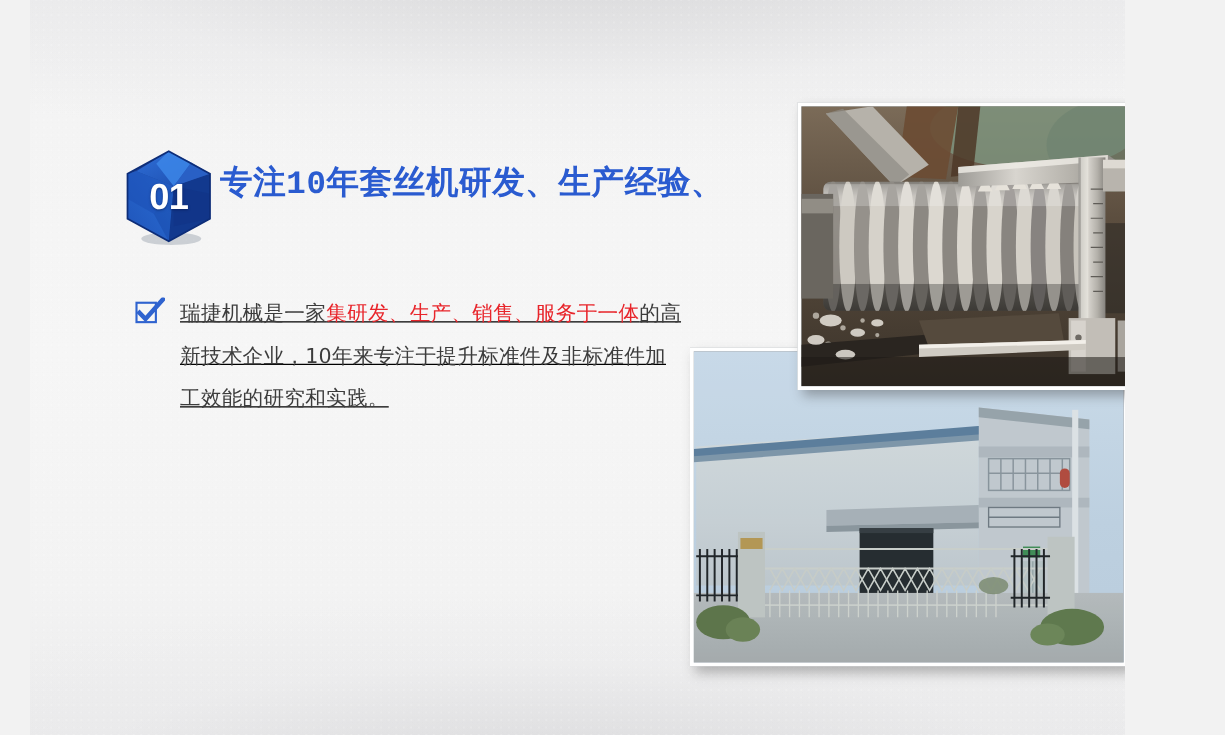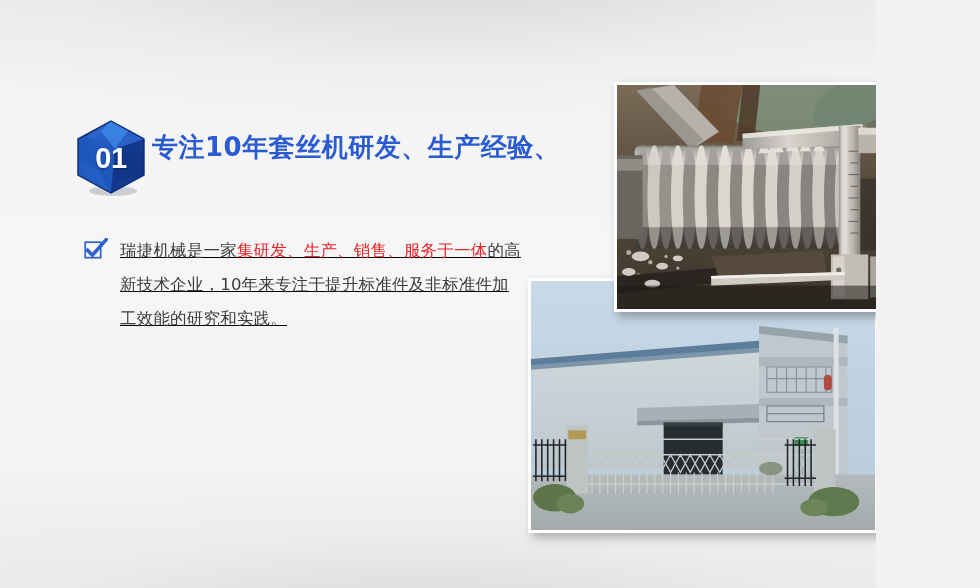--- a/index.html
+++ b/index.html
@@ -16,20 +16,21 @@
 
   #banner {
     position: relative;
     width: 876px;
     height: 588px;
     overflow: hidden;
     background:
       radial-gradient(ellipse 900px 240px at 50% -40px, rgba(196,196,198,0.55) 0%, rgba(226,226,228,0.22) 45%, rgba(240,240,241,0) 72%),
       radial-gradient(ellipse 820px 200px at 48% 626px, rgba(201,201,204,0.50) 0%, rgba(230,230,232,0.20) 48%, rgba(241,241,242,0) 75%),
       linear-gradient(180deg, #ededee 0%, #f4f4f4 16%, #f6f6f6 48%, #f3f3f3 80%, #ebebec 100%);
+    margin-left: 24px;
   }
 
   
   #banner::after {
     content: "";
     position: absolute;
     inset: 0;
     pointer-events: none;
     background-image:
       radial-gradient(rgba(0,0,0,0.020) 0.6px, transparent 0.7px),
@@ -80,21 +81,21 @@
     top: 126px;
     width: 400px;
     color: #2a5bd0;
     font-size: 26px;
     font-weight: bold;
     line-height: 42px;
     letter-spacing: 0.5px;
     font-family: "DejaVu Sans", "Liberation Sans", sans-serif;
     white-space: nowrap;
   }
-  .heading .line { display: block; }
+  .heading .line { display: block; font-family: Liberation Mono, monospace; }
 
   
   .bullets {
     position: absolute;
     left: 84px;
     top: 234px;
     width: 440px;
   }
   .bullet {
     position: relative;

